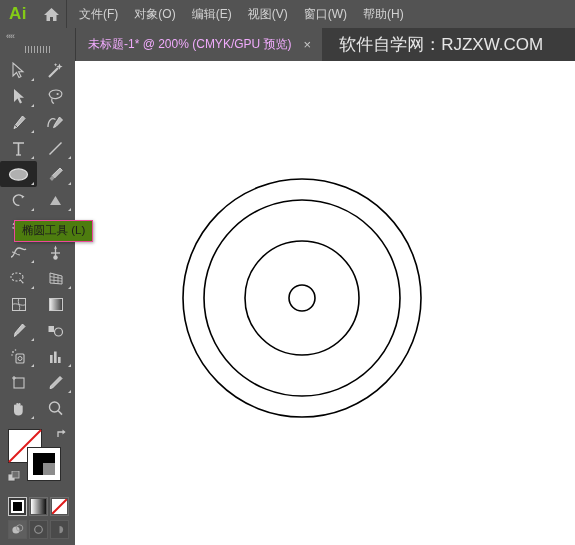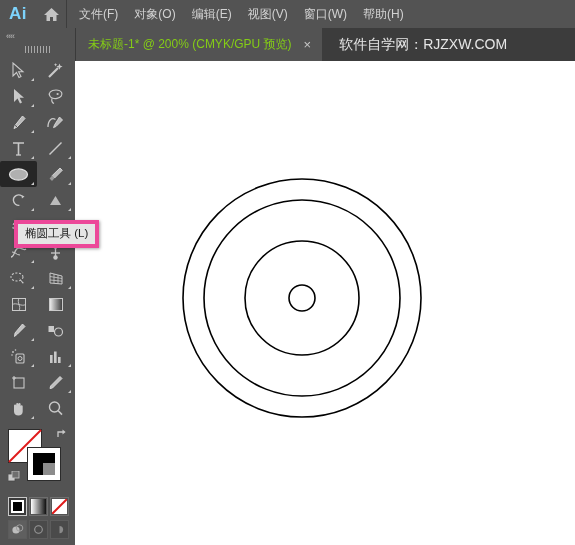--- a/index.html
+++ b/index.html
@@ -11,21 +11,21 @@
   }
   .app{position:relative;width:575px;height:545px;}
 
   
   .menubar{
     position:absolute;left:0;top:0;width:575px;height:28px;
     background:#535353;display:flex;align-items:center;
   }
   .ai-logo{
     width:36px;height:28px;display:flex;align-items:center;justify-content:center;
-    color:#7dd3fc;font-size:17px;font-weight:bold;letter-spacing:.5px;
+    color:#84cc16;font-size:17px;font-weight:bold;letter-spacing:.5px;
     font-family:"Liberation Sans",sans-serif;
   }
   .home-icon{
     width:30px;height:28px;display:flex;align-items:center;justify-content:center;
   }
   .menu-sep{width:1px;height:28px;background:#3d3d3d;margin-right:4px;}
   .menu-items{display:flex;align-items:center;height:28px;justify-content:center;}
   .menu-item{
     color:#d2d2d2;font-size:12px;padding:0 8px;height:28px;line-height:28px;
     white-space:nowrap;cursor:default;
@@ -33,24 +33,24 @@
 
   
   .tabbar{
     position:absolute;left:75px;top:28px;width:500px;height:33px;
     background:#3c3c3c;display:flex;align-items:stretch;
   }
   .doc-tab{
     background:#535353;display:flex;align-items:center;
     padding:0 9px 0 13px;height:33px;gap:10px;
   }
-  .doc-tab-label{color:#84cc16;font-size:12px;white-space:nowrap;}
+  .doc-tab-label{color:#f0abfc;font-size:12px;white-space:nowrap;}
   .doc-tab-close{color:#c8c8c8;font-size:13px;line-height:1;cursor:pointer;padding:0 2px;}
   .watermark{
-    color:#e6e6e6;font-size:14px;display:flex;align-items:center;
+    color:#e6e6e6;font-size:17px;display:flex;align-items:center;
     padding-left:17px;white-space:nowrap;
   }
 
   
   .toolpanel{
     position:absolute;left:0;top:28px;width:75px;height:517px;
     background:#535353;border-right:1px solid #3a3a3a;
   }
   .tool-collapse{
     height:15px;display:flex;align-items:center;padding-left:6px;
@@ -74,21 +74,21 @@
   .tool-cell svg{display:block;}
   .tool-cell.active{background:#262626;border-radius:2px;}
   .tool-cell .corner{
     position:absolute;right:3px;bottom:2px;width:0;height:0;
     border-left:3px solid transparent;border-bottom:3px solid #c9c9c9;
   }
 
   
   .tooltip{
     position:absolute;left:14px;top:192px;
-    background:#e5e5e5;border:4px solid #ec4899;
+    background:#4d7c0f;border:1px solid #ec4899;
     color:#1d1d1d;font-size:11.5px;
     padding:2px 7px 3px 7px;white-space:nowrap;z-index:40;
     box-shadow:1px 1px 3px rgba(0,0,0,.35);
   }
 
   
   .color-area{position:relative;width:75px;height:68px;margin-top:4px;}
   .fill-sw{
     position:absolute;left:8px;top:4px;width:34px;height:34px;
     background:#ffffff;border:1px solid #2b2b2b;box-sizing:border-box;

